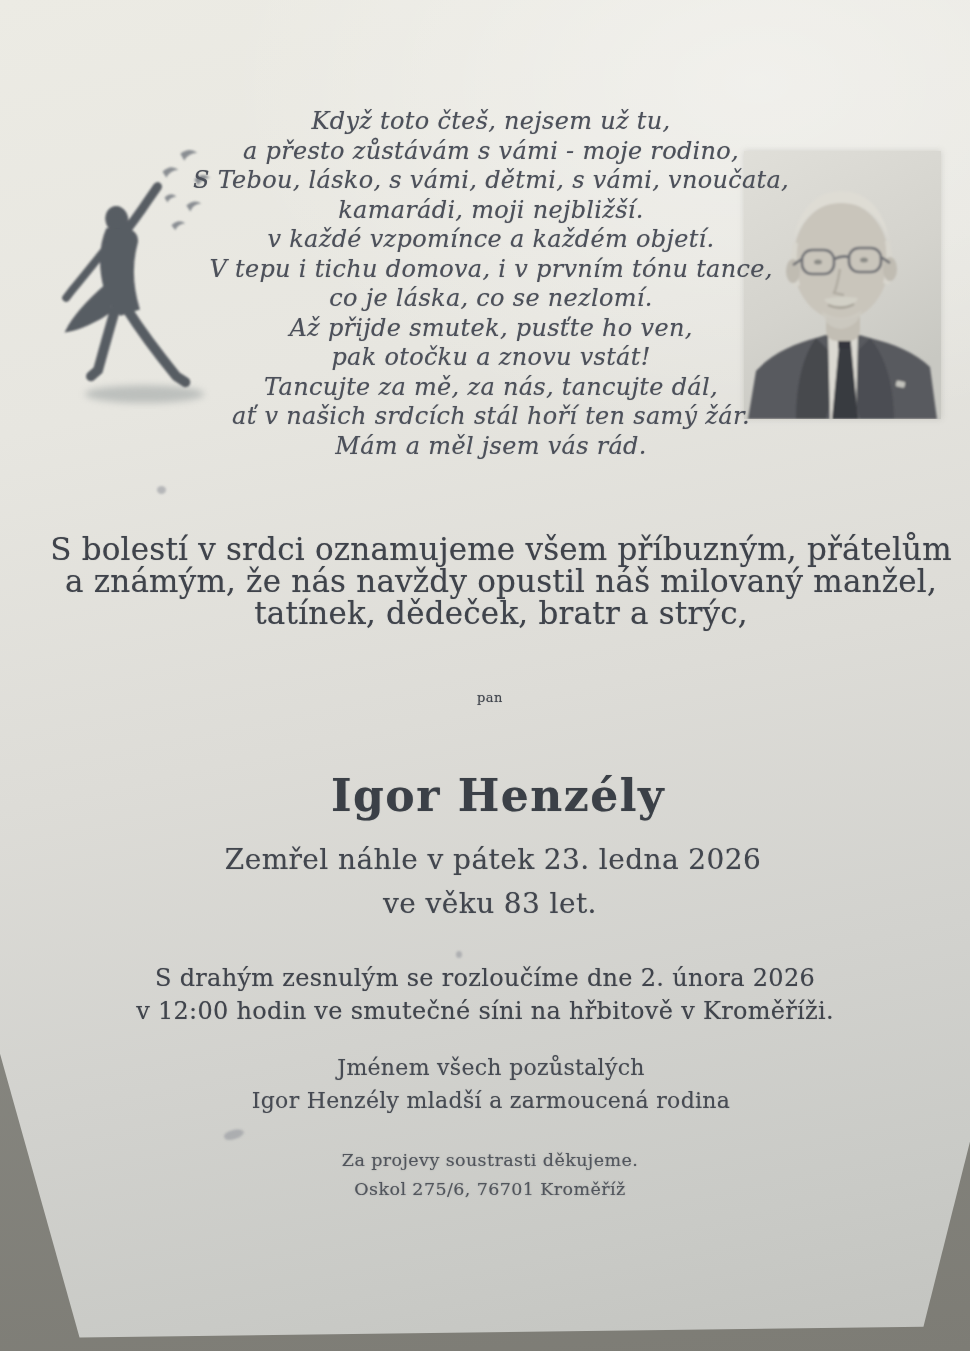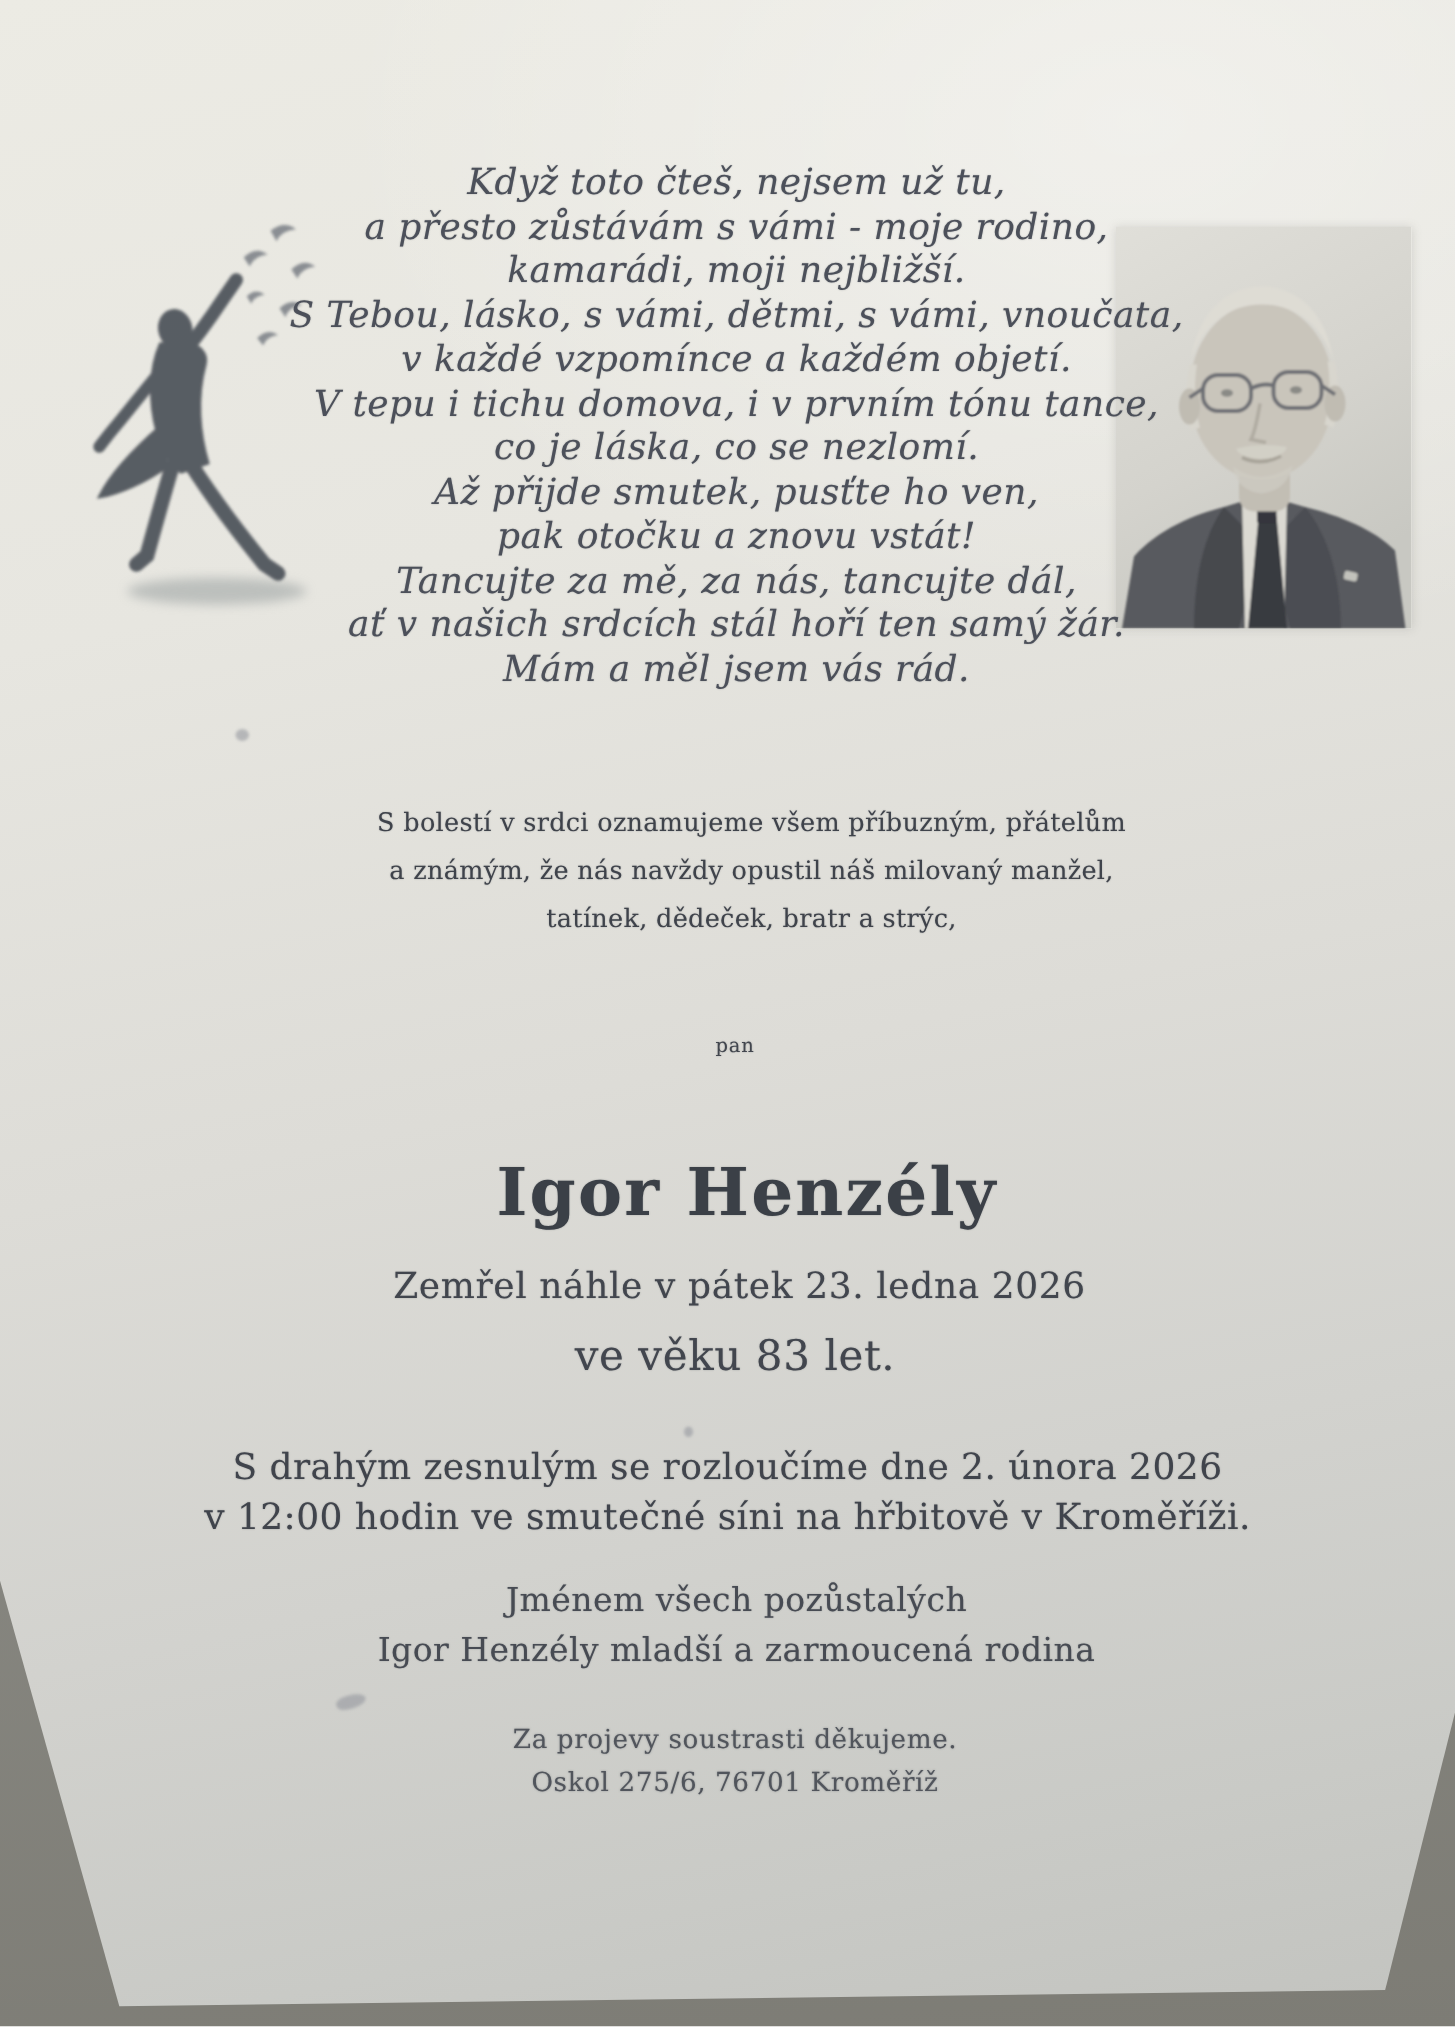--- a/index.html
+++ b/index.html
@@ -36,30 +36,30 @@
     font-size: 24px;
     line-height: 29.5px;
     letter-spacing: 0.3px;
     color: #4c505a;
     padding-left: 12px;
   }
 
   
   .announce {
     top: 533px;
-    font-size: 17px;
+    font-size: 31px;
     line-height: 32px;
     letter-spacing: 0.2px;
     color: #3f434b;
     padding-left: 32px;
   }
 
   .pan       { top: 690px;  font-size: 13px; letter-spacing: 0.5px; padding-left: 10px; }
   .name      { top: 770px;  font-size: 44px; font-weight: bold; letter-spacing: 1.5px; color: #3b4047; padding-left: 26px; }
-  .death     { top: 843px;  font-size: 24px; letter-spacing: 0.4px; padding-left: 16px; }
+  .death     { top: 843px;  font-size: 28px; letter-spacing: 0.4px; padding-left: 16px; }
   .age       { top: 887px;  font-size: 28px; letter-spacing: 0.4px; padding-left: 10px; }
   .farewell  { top: 962px;  font-size: 24px; line-height: 33px; letter-spacing: 0.3px; color: #40444c; padding-left: 0; }
   .family    { top: 1051px; font-size: 22px; line-height: 33px; letter-spacing: 0.3px; color: #474b53; padding-left: 12px; }
   .footer    { top: 1146px; font-size: 17.5px; font-weight: normal; line-height: 29px; letter-spacing: 0.4px; color: #51555c; text-shadow: 0 0 1.4px rgba(81,85,92,0.5); padding-left: 10px; }
 
   .dancer-wrap   { position: absolute; left: 42px;  top: 128px; width: 245px; height: 288px; }
   .portrait-wrap { position: absolute; left: 744px; top: 151px; width: 197px; height: 268px;
                    box-shadow: 0 0 6px rgba(120,120,115,0.25); }
   .dancer-wrap svg, .portrait-wrap svg { display: block; width: 100%; height: 100%; }
 
@@ -170,22 +170,22 @@
           <path d="M 78 160 Q 97 174 118 159 Q 114 176 97 178 Q 80 176 78 160 Z" fill="#cfccc3" opacity="0.7"></path>
 
           <rect x="152" y="230" width="9" height="6" rx="1.5" fill="#c2c2bc" transform="rotate(12 156 233)"></rect>
         </g>
       </svg>
     </div>
 
     <div class="txt poem">
       <div>Když toto čteš, nejsem už tu,</div>
       <div>a přesto zůstávám s vámi - moje rodino,</div>
+      <div>S Tebou, lásko, s vámi, dětmi, s vámi, vnoučata,</div>
       <div>kamarádi, moji nejbližší.</div>
-      <div>S Tebou, lásko, s vámi, dětmi, s vámi, vnoučata,</div>
       <div>v každé vzpomínce a každém objetí.</div>
       <div>V tepu i tichu domova, i  v prvním tónu tance,</div>
       <div>co je láska, co se nezlomí.</div>
       <div>Až přijde smutek, pusťte ho ven,</div>
       <div>pak otočku a znovu vstát!</div>
       <div>Tancujte za mě, za nás, tancujte dál,</div>
       <div>ať v našich srdcích stál hoří ten samý žár.</div>
       <div>Mám a měl jsem vás rád.</div>
     </div>
 

